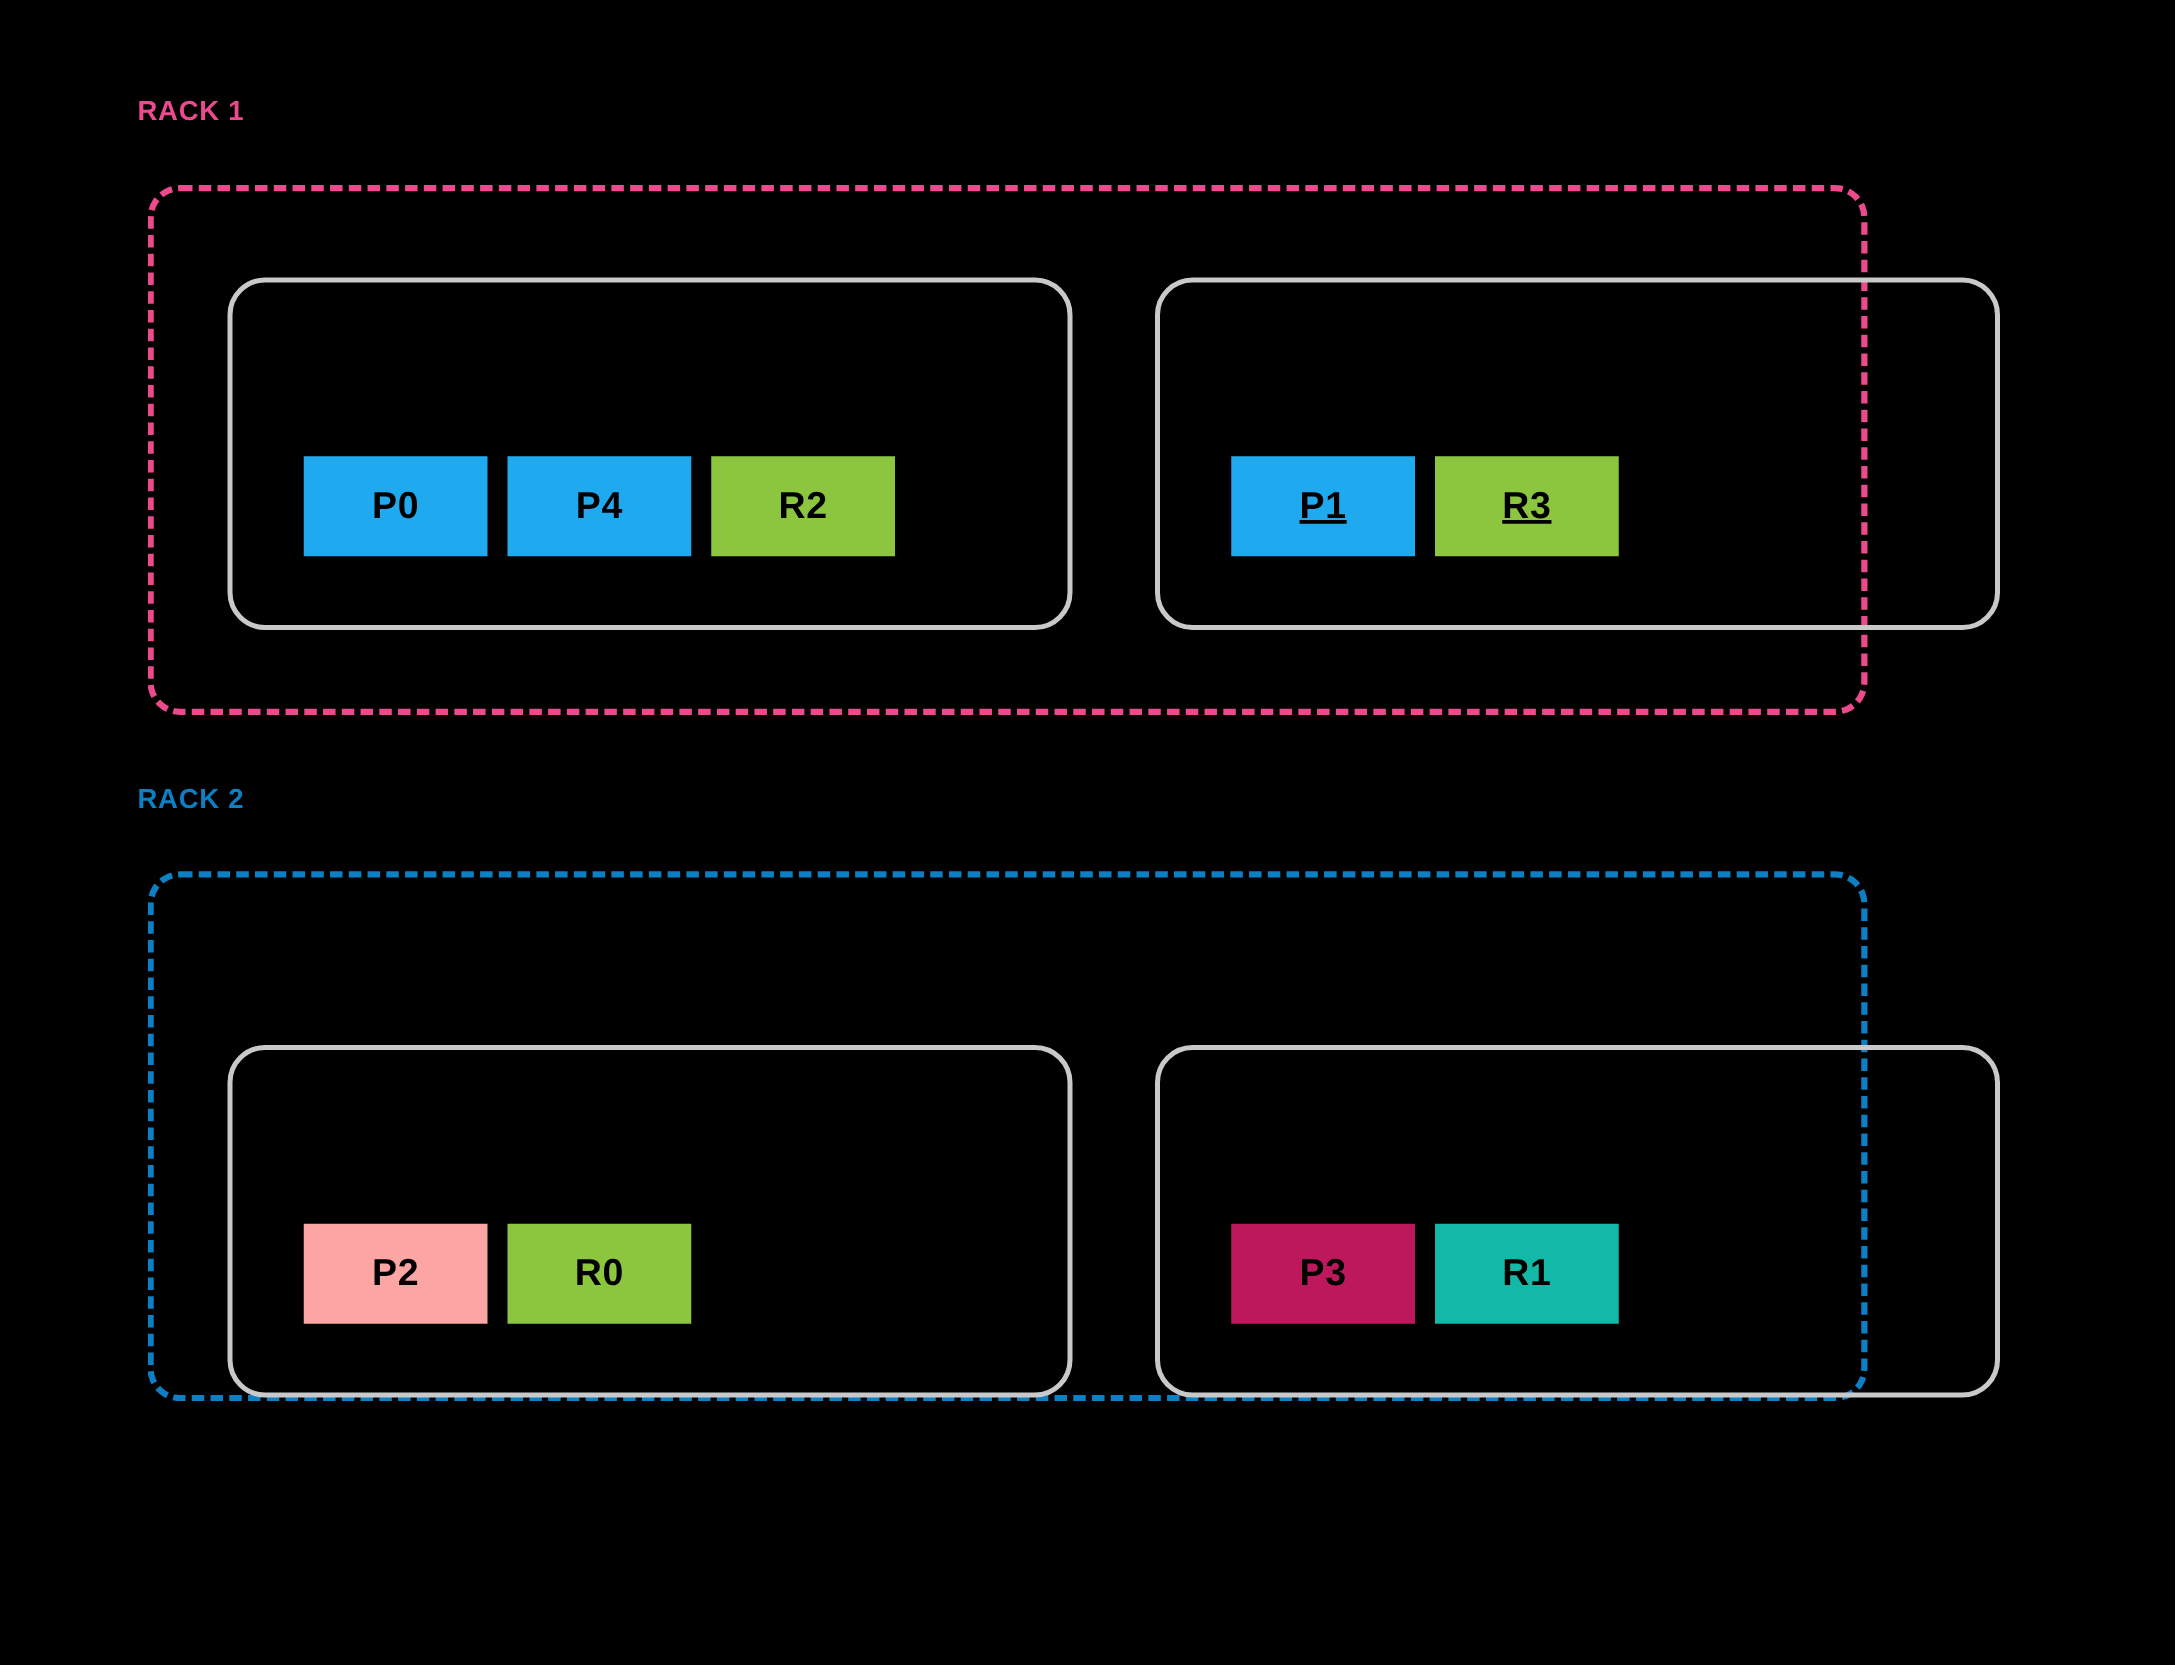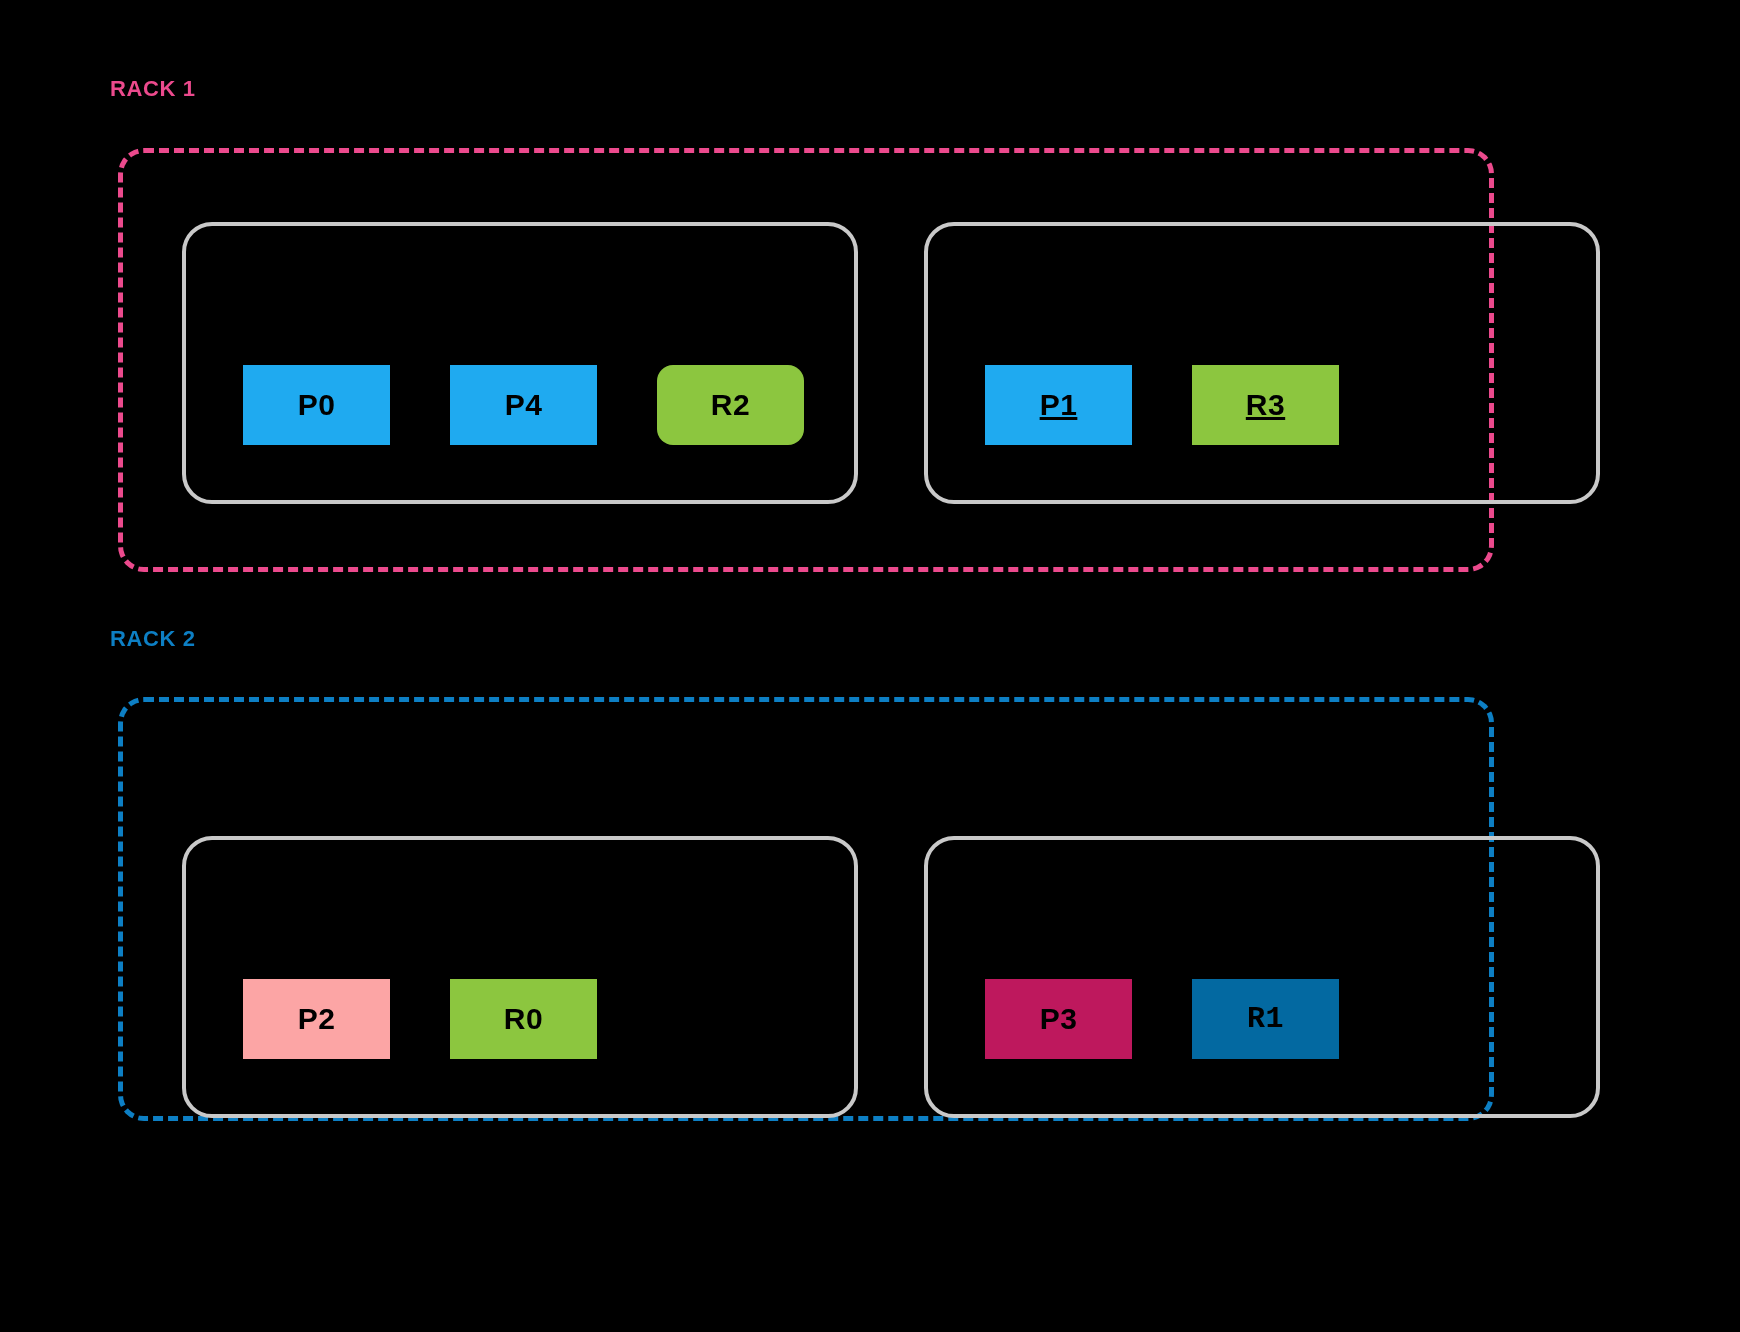--- a/index.html
+++ b/index.html
@@ -49,21 +49,21 @@
     box-sizing: border-box;
     background: transparent;
   }
 
   
   .cell-row {
     position: absolute;
     display: flex;
     flex-direction: row;
     align-items: center;
-    gap: 60px;
+    gap: 16px;
   }
   .cell {
     width: 147px;
     height: 80px;
     display: flex;
     align-items: center;
     justify-content: center;
     font-size: 30px;
     font-weight: 700;
     color: #000000;
@@ -83,21 +83,21 @@
     <div class="rack-box" style="left:118px; top:148px; width:1376px; height:424px; border-color:#ec4a8d;"></div>
 
     <div class="node-box" style="left:182px; top:222px; width:676px; height:282px;"></div>
     <div class="cell-row" style="left:243px; top:365px;">
       <div class="cell" style="background:#1faaf0;">
         <span>P0</span>
       </div>
       <div class="cell" style="background:#1faaf0;">
         <span>P4</span>
       </div>
-      <div class="cell" style="background:#8cc63f;border-radius:16px;">
+      <div class="cell" style="background:#8cc63f;">
         <span>R2</span>
       </div>
     </div>
 
     <div class="node-box" style="left:924px; top:222px; width:676px; height:282px;"></div>
     <div class="cell-row" style="left:985px; top:365px;text-decoration:underline;">
       <div class="cell" style="background:#1faaf0;">
         <span>P1</span>
       </div>
       <div class="cell" style="background:#8cc63f;">
@@ -120,19 +120,19 @@
       <div class="cell" style="background:#8cc63f;">
         <span>R0</span>
       </div>
     </div>
 
     <div class="node-box" style="left:924px; top:836px; width:676px; height:282px;"></div>
     <div class="cell-row" style="left:985px; top:979px;">
       <div class="cell" style="background:#be185d;">
         <span>P3</span>
       </div>
-      <div class="cell" style="background:#0369a1;font-family:Liberation Mono, monospace;">
+      <div class="cell" style="background:#14b8a6;">
         <span>R1</span>
       </div>
     </div>
   </div>
 
 </div>
 
 </body></html>

